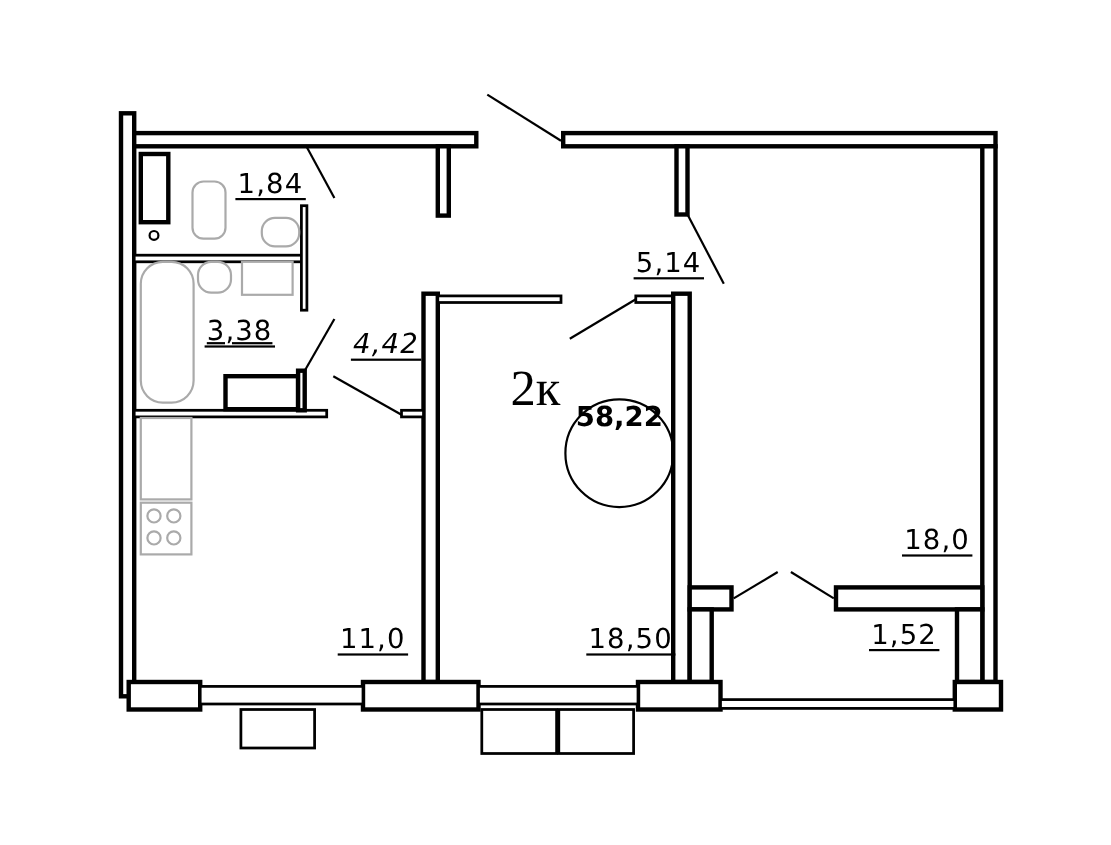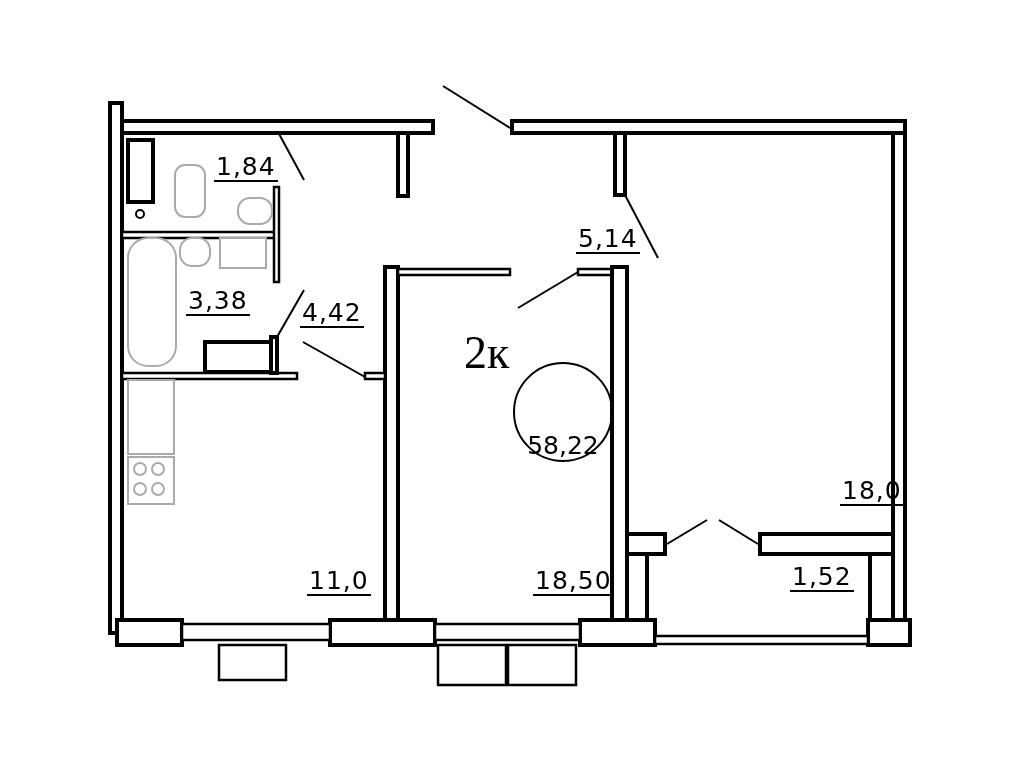--- a/index.html
+++ b/index.html
@@ -4,21 +4,21 @@
 <style>
   html,body{margin:0;padding:0;background:#ffffff;}
   body{width:1010px;height:768px;overflow:hidden;position:relative;font-family:"DejaVu Sans","Liberation Sans",sans-serif;}
   svg{position:absolute;left:0;top:0;}
   .wall{fill:#ffffff;stroke:#000;stroke-width:4;}
   .thin{fill:#ffffff;stroke:#000;stroke-width:2.5;}
   .door{stroke:#000;stroke-width:2;fill:none;}
   .fixture{fill:#fff;stroke:#aaa;stroke-width:2;}
   .lbl{position:absolute;font-size:25px;color:#000;letter-spacing:1px;border-bottom:2px solid #000;line-height:26px;padding:0 2px;}
   .type{position:absolute;font-size:46px;color:#000;}
-  .total{position:absolute;width:96px;height:96px;border:2px solid #000;border-radius:50%;display:flex;align-items:flex-end;justify-content:center;font-size:25px;}
+  .total{position:absolute;width:96px;height:96px;border:2px solid #000;border-radius:50%;display:flex;align-items:flex-start;justify-content:center;font-size:25px;font-weight:bold;}
 </style>
 </head>
 <body>
 
 <svg width="1010" height="768" viewBox="0 0 1010 768">
 
   <rect class="wall" x="110" y="103" width="12" height="530"></rect>
   <rect class="wall" x="122" y="121" width="311" height="12"></rect>
   <rect class="wall" x="512" y="121" width="393" height="12"></rect>
   <rect class="wall" x="893" y="133" width="12" height="487"></rect>
@@ -71,24 +71,24 @@
   <line class="door" x1="278" y1="132" x2="304" y2="180"></line>
   <line class="door" x1="304" y1="290" x2="277" y2="337"></line>
   <line class="door" x1="303" y1="342" x2="365" y2="377"></line>
   <line class="door" x1="518" y1="308" x2="578" y2="272"></line>
   <line class="door" x1="625" y1="195" x2="658" y2="258"></line>
   <line class="door" x1="667" y1="544" x2="707" y2="520"></line>
   <line class="door" x1="719" y1="520" x2="758" y2="544"></line>
 </svg>
 
 <div class="lbl" style="left:214px;top:154px;">1,84</div>
-<div class="lbl" style="left:186px;top:288px;">3,38</div>
-<div class="lbl" style="left:300px;top:300px;">4,42</div>
+<div class="lbl" style="left:186px;top:288px;text-decoration:underline;">3,38</div>
+<div class="lbl" style="left:319px;top:300px;font-style:italic;">4,42</div>
 <div class="lbl" style="left:548px;top:226px;margin-left:28px;">5,14</div>
 <div class="lbl" style="left:307px;top:568px;text-align:right;">11,0</div>
 <div class="lbl" style="left:533px;top:568px;">18,50</div>
-<div class="lbl" style="left:840px;top:478px;">18,0</div>
+<div class="lbl" style="left:820px;top:478px;">18,0</div>
 <div class="lbl" style="left:790px;top:564px;">1,52</div>
 
 <div class="type" style="left:464px;top:326px;font-family:Liberation Serif, serif;">2к</div>
 <div class="total" style="left:513px;top:362px;">
     <span>58,22</span>
   </div>
 
 </body></html>

